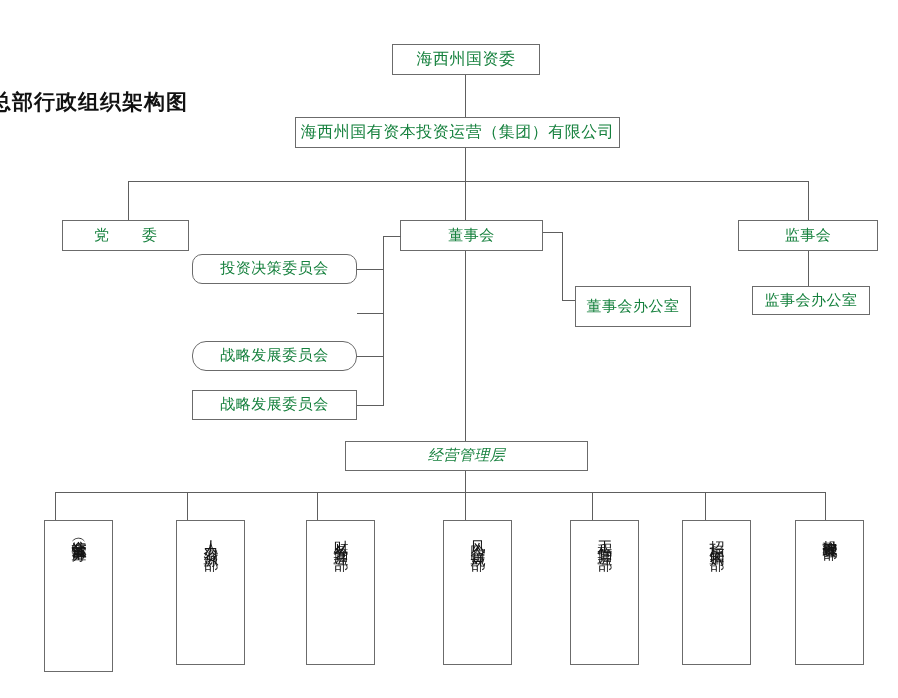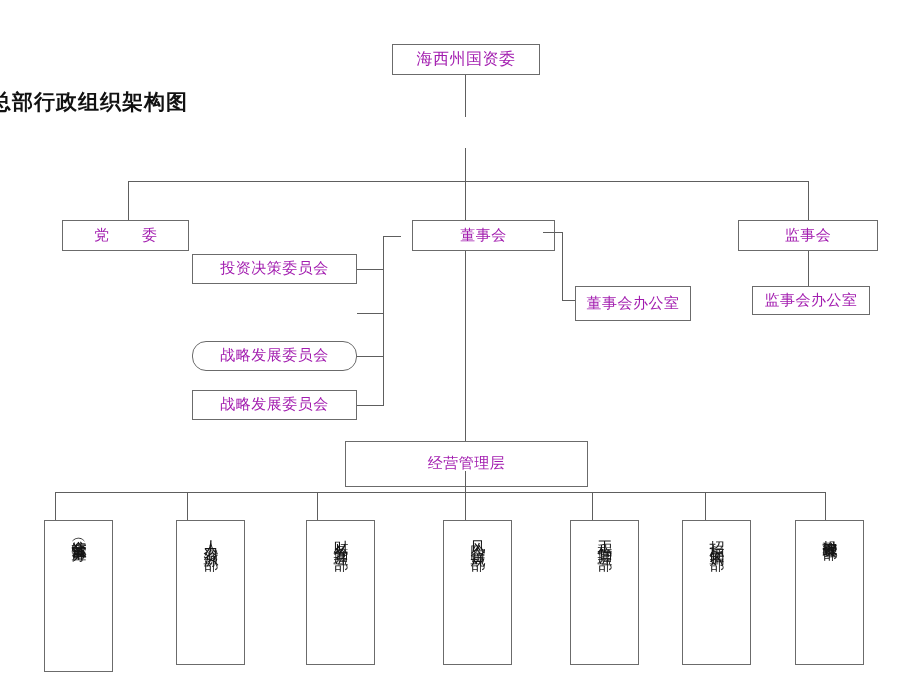--- a/index.html
+++ b/index.html
@@ -27,21 +27,21 @@
     position:absolute;
     box-sizing:border-box;
     border:1.4px solid #6b6b6b;
     background:#ffffff;
     display:flex;
     align-items:center;
     justify-content:center;
     text-align:center;
     font-size:15px;
     line-height:1.15;
-    color:#a21caf;
+    color:#15803d;
     white-space:nowrap;
     letter-spacing:0.5px;
   }
   .node.wide{font-size:16px;}
   .node.spaced{letter-spacing:9px;text-indent:9px;}
 
   
   .vnode{
     position:absolute;
     box-sizing:border-box;
@@ -72,55 +72,56 @@
 <body>
 
 <div id="chart">
 
   <div class="title" style="left:-10px;top:88px;">总部行政组织架构图</div>
 
   <div class="node wide" style="left:392px;top:44px;width:148px;height:31px;">海西州国资委</div>
 
   <div class="ln lnv" style="left:465px;top:75px;height:42px;"></div>
 
+  <div class="node wide" style="left:295px;top:117px;width:325px;height:31px;">海西州国有资本投资运营（集团）有限公司</div>
 
   <div class="ln lnv" style="left:465px;top:148px;height:33px;"></div>
   <div class="ln lnh" style="left:128px;top:181px;width:681px;"></div>
   <div class="ln lnv" style="left:128px;top:181px;height:39px;"></div>
   <div class="ln lnv" style="left:465px;top:181px;height:39px;"></div>
   <div class="ln lnv" style="left:808px;top:181px;height:39px;"></div>
 
   <div class="node spaced" style="left:62px;top:220px;width:127px;height:31px;">党　委</div>
-  <div class="node" style="left:400px;top:220px;width:143px;height:31px;margin-left:12px;">董事会</div>
+  <div class="node" style="left:400px;top:220px;width:143px;height:31px;">董事会</div>
   <div class="node" style="left:738px;top:220px;width:140px;height:31px;">监事会</div>
 
   <div class="ln lnh" style="left:383px;top:236px;width:18px;"></div>
   <div class="ln lnv" style="left:383px;top:236px;height:170px;"></div>
 
   <div class="ln lnh" style="left:357px;top:269px;width:27px;"></div>
   <div class="ln lnh" style="left:357px;top:313px;width:27px;"></div>
   <div class="ln lnh" style="left:357px;top:356px;width:27px;"></div>
   <div class="ln lnh" style="left:357px;top:405px;width:27px;"></div>
 
-  <div class="node" style="left:192px;top:254px;width:165px;height:30px;">投资决策委员会</div>
+  <div class="node" style="left:192px;top:254px;width:165px;height:30px;border-radius:10px;">投资决策委员会</div>
   <div class="node" style="left:192px;top:341px;width:165px;height:30px;border-radius:14px;">战略发展委员会</div>
   <div class="node" style="left:192px;top:390px;width:165px;height:30px;">战略发展委员会</div>
 
   <div class="ln lnh" style="left:543px;top:232px;width:20px;"></div>
   <div class="ln lnv" style="left:562px;top:232px;height:69px;"></div>
   <div class="ln lnh" style="left:562px;top:300px;width:14px;"></div>
 
-  <div class="node" style="left:575px;top:286px;width:116px;height:35px;">董事会办公室</div>
+  <div class="node" style="left:575px;top:286px;width:116px;height:41px;">董事会办公室</div>
 
   <div class="ln lnv" style="left:808px;top:251px;height:35px;"></div>
   <div class="node" style="left:752px;top:286px;width:118px;height:29px;">监事会办公室</div>
 
   <div class="ln lnv" style="left:465px;top:251px;height:190px;"></div>
 
-  <div class="node" style="left:345px;top:441px;width:243px;height:46px;">经营管理层</div>
+  <div class="node" style="left:345px;top:441px;width:243px;height:30px;font-style:italic;">经营管理层</div>
 
   <div class="ln lnv" style="left:465px;top:471px;height:21px;"></div>
   <div class="ln lnh" style="left:55px;top:492px;width:771px;"></div>
 
   <div class="ln lnv" style="left:55px;top:492px;height:28px;"></div>
   <div class="ln lnv" style="left:187px;top:492px;height:28px;"></div>
   <div class="ln lnv" style="left:317px;top:492px;height:28px;"></div>
   <div class="ln lnv" style="left:465px;top:492px;height:28px;"></div>
   <div class="ln lnv" style="left:592px;top:492px;height:28px;"></div>
   <div class="ln lnv" style="left:705px;top:492px;height:28px;"></div>

